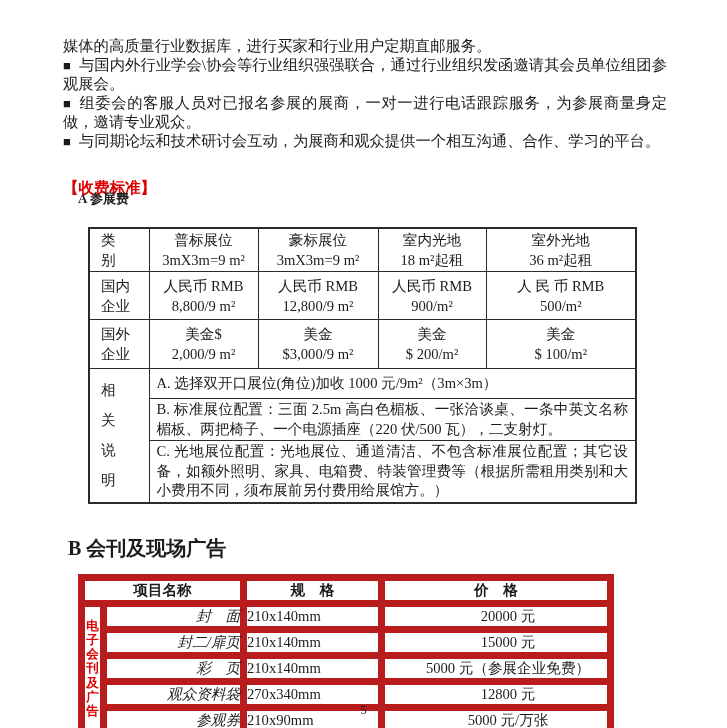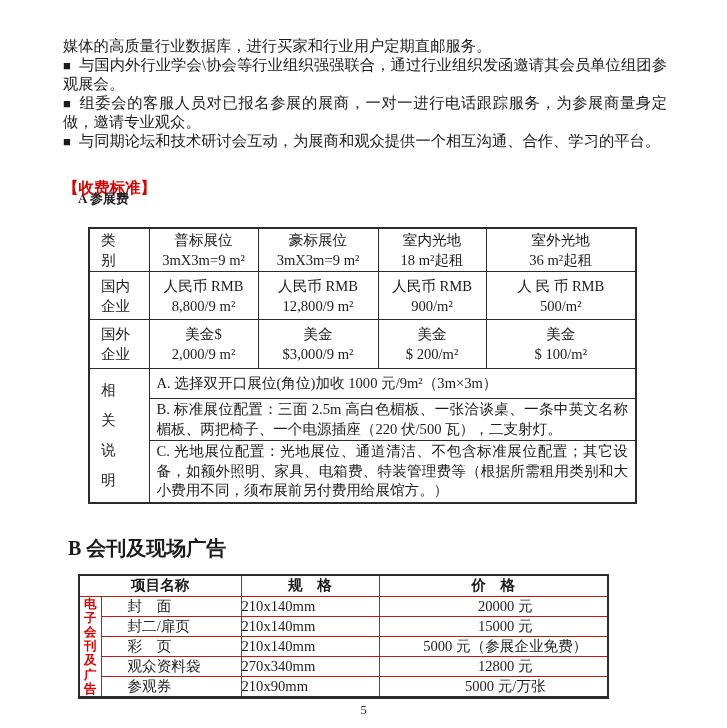--- a/index.html
+++ b/index.html
@@ -29,25 +29,25 @@
   .t1 td { border:1px solid #2b2b2b; text-align:center; vertical-align:middle;
            white-space:pre-line; line-height:20px; padding:1px 2px; }
   .t1 td.rowhead { text-align:left; padding-left:11px; }
   .t1 td.noteslabel { text-align:left; padding-left:11px; line-height:30px; }
   .t1 td.note { text-align:justify; white-space:normal; padding:1px 7px;
                 line-height:19.5px; }
 
   
   .t2 { position:absolute; left:78px; top:574px; width:529px;
         font-size:14.6px; border:2px solid #2b2b2b; border-bottom:3px solid #2b2b2b; }
-  .t2 td { border:1px solid #b91c1c; vertical-align:middle; line-height:19px; padding:0; }
+  .t2 td { border:7px solid #b91c1c; vertical-align:middle; line-height:19px; padding:0; }
   .t2 td.hdr { font-weight:bold; text-align:center; }
   .t2 td.side { color:#dd0000; font-weight:bold; text-align:center;
                 font-size:12.5px; line-height:14.2px; white-space:pre-line; }
-  .t2 td.name { text-align:left; padding-left:26px; }
+  .t2 td.name { text-align:right; padding-left:26px;font-style:italic; }
   .t2 td.spec { text-align:left; }
   .t2 td.price { text-align:center; padding-left:24px;margin-top:8px; }
 
   .pageno { position:absolute; left:0; top:703px; width:727px;
             text-align:center; font-size:12.5px; }
 </style>
 </head>
 <body>
 
 <div class="page">

